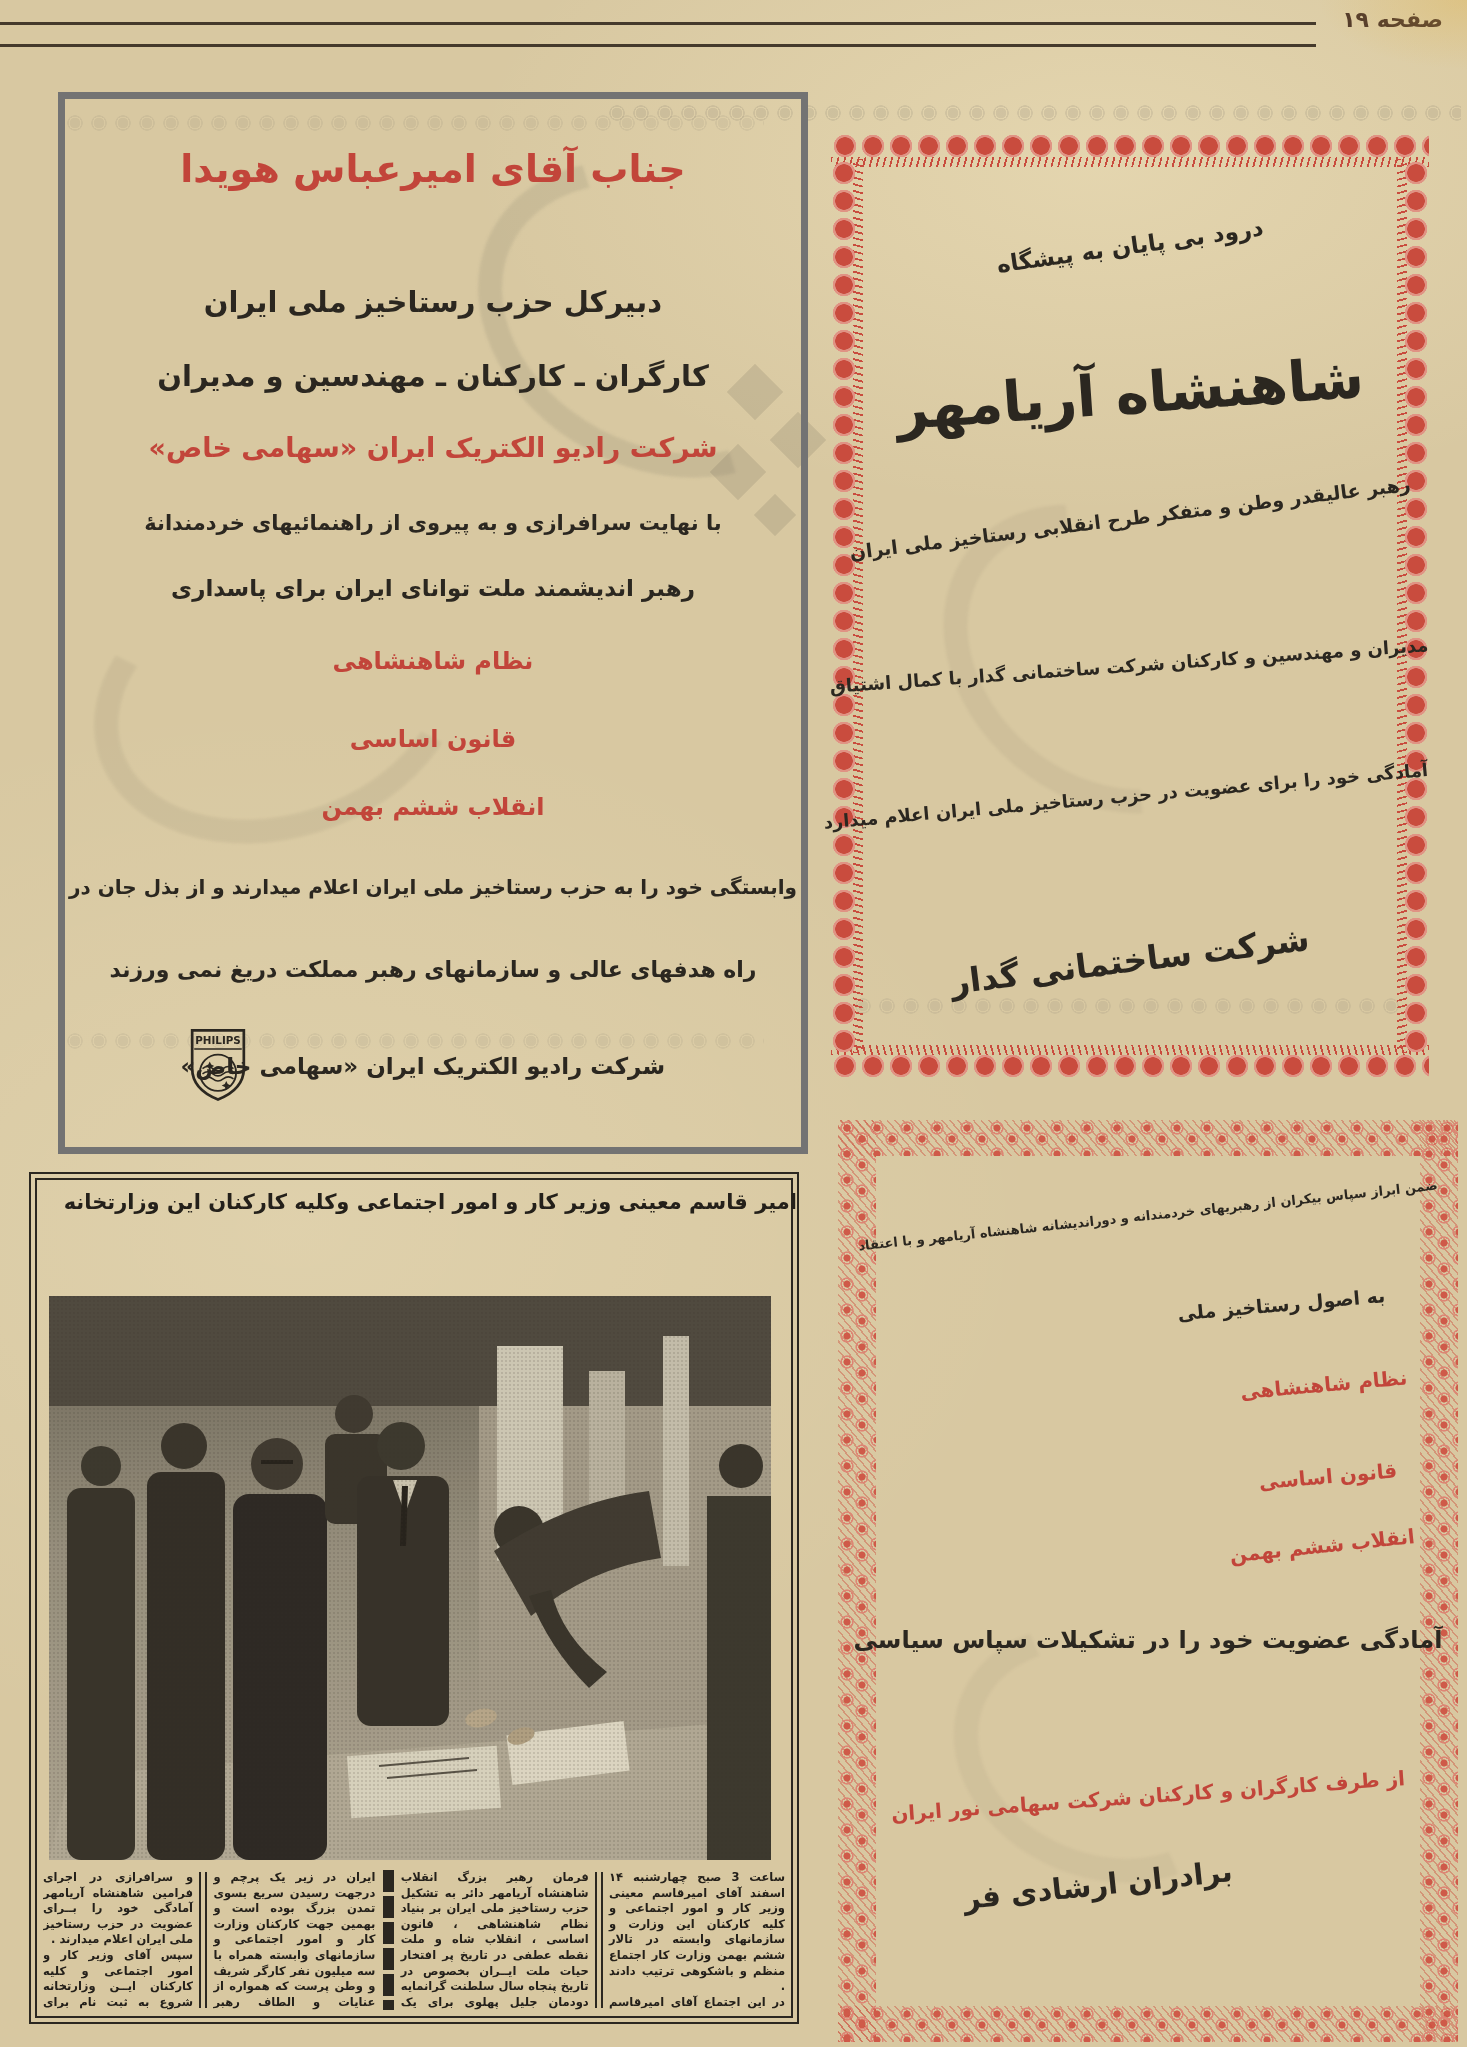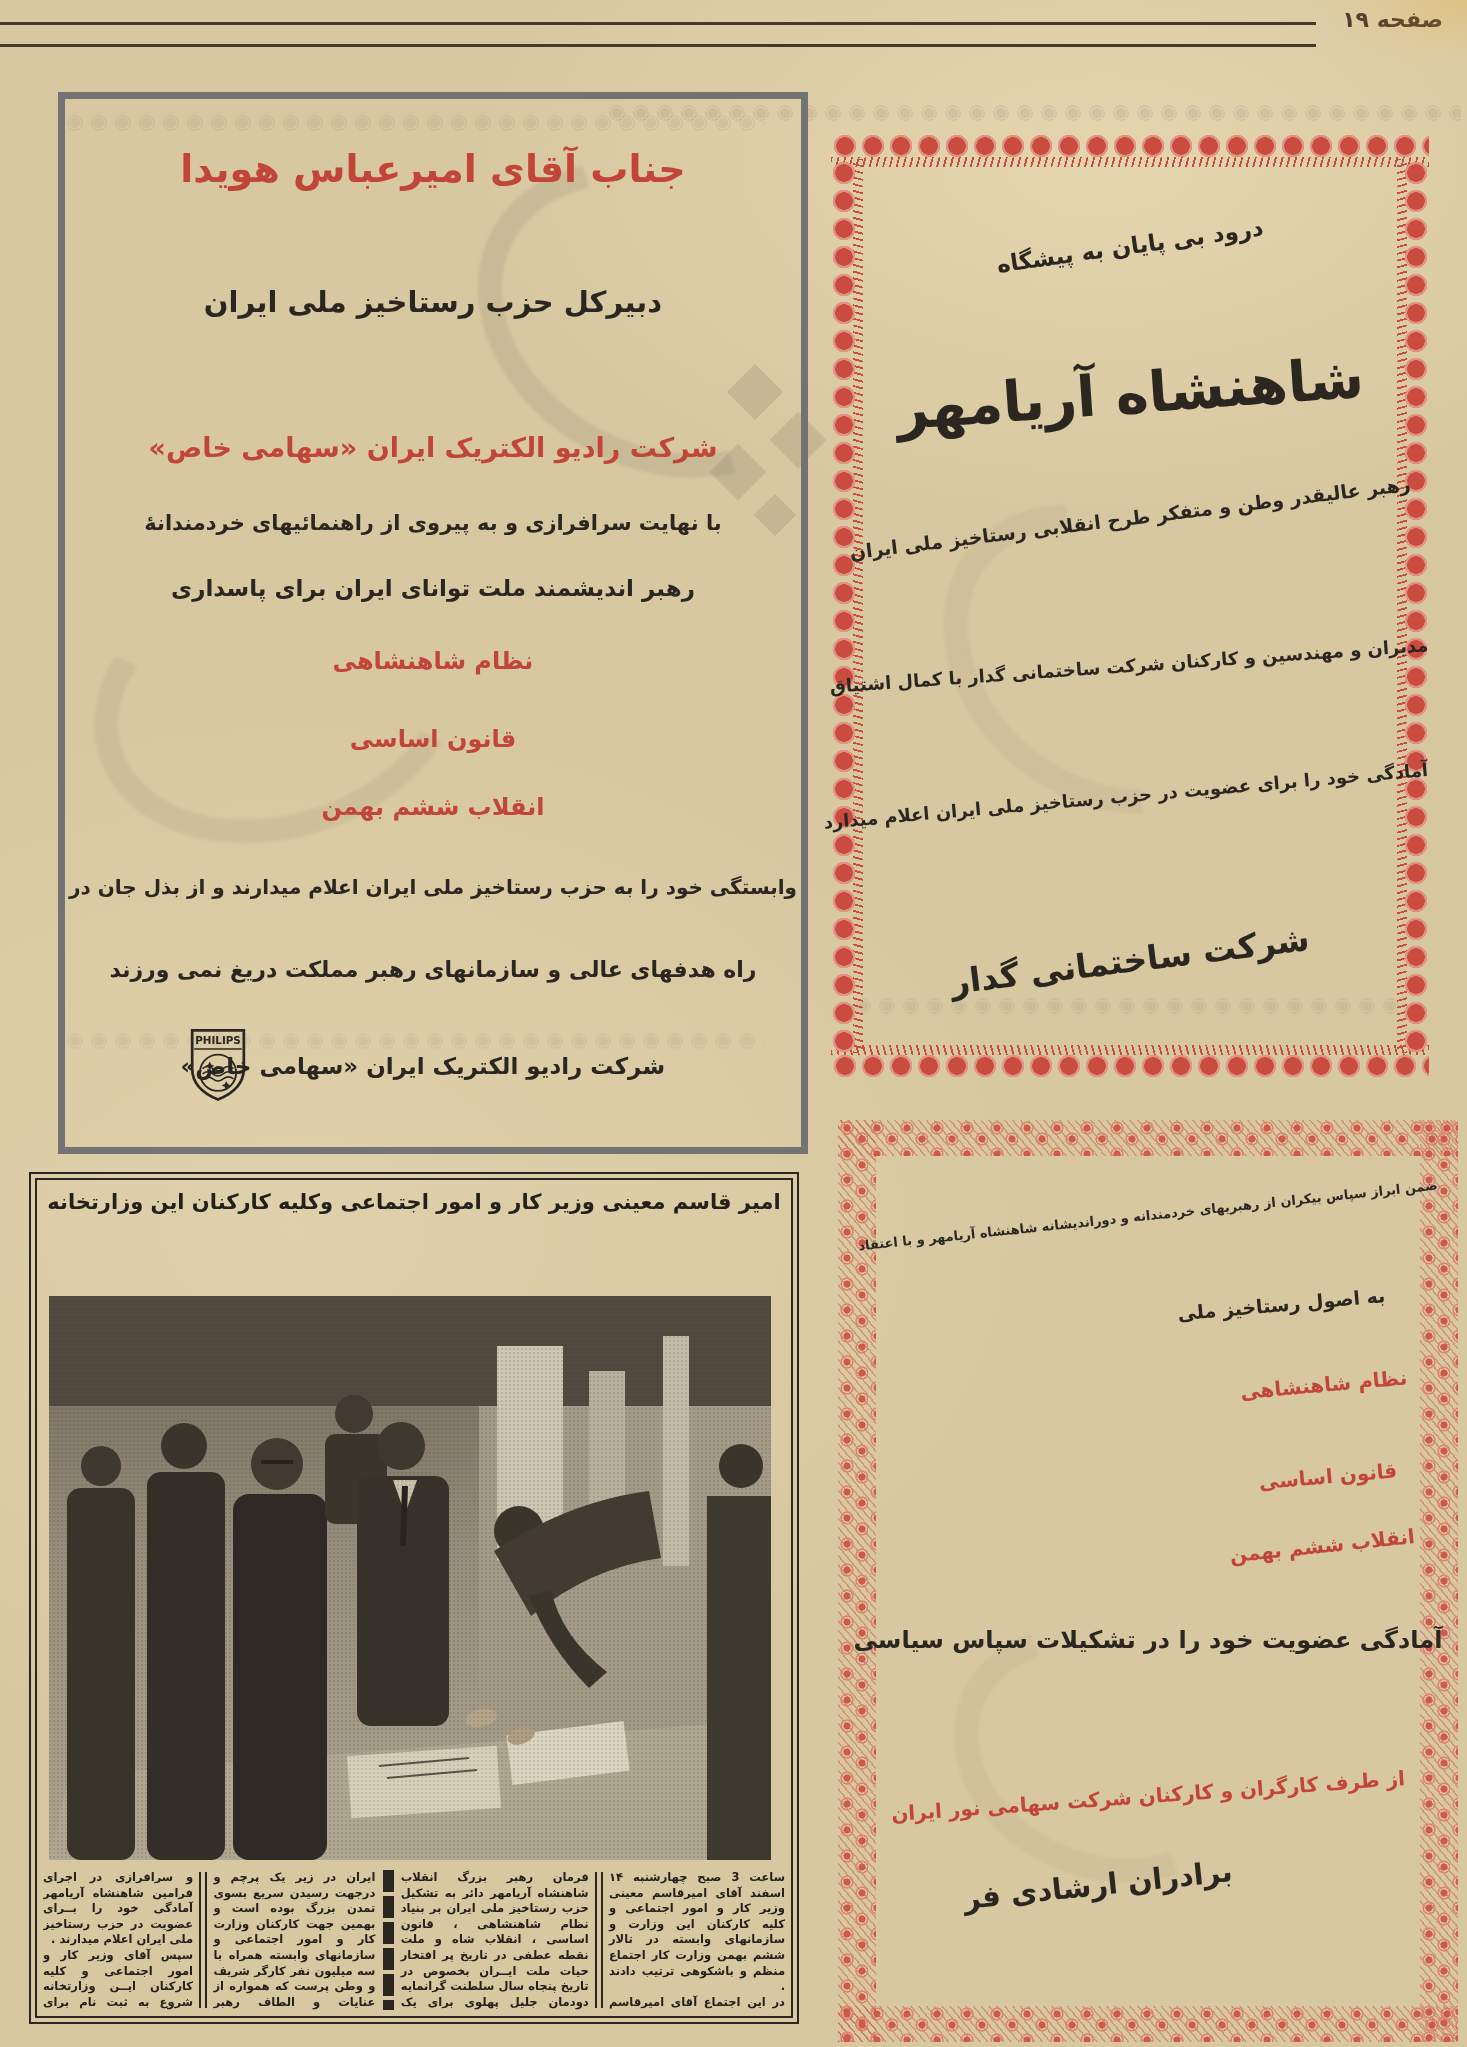--- a/index.html
+++ b/index.html
@@ -121,21 +121,21 @@
   .nr-p1{top:360px;font-size:20px;font-weight:bold;text-align:right;padding-right:60px;box-sizing:border-box;transform:rotate(-5deg);}
   .nr-p2{top:432px;font-size:20px;font-weight:bold;text-align:right;padding-right:42px;box-sizing:border-box;transform:rotate(-6deg);}
   .nr-d1{top:506px;font-size:24px;font-weight:bold;text-align:center;}
   .nr-d2{top:578px;font-size:25px;font-weight:bold;text-align:center;}
   .nr-from{top:664px;font-size:20px;font-weight:bold;text-align:center;transform:rotate(-4deg);}
   .nr-sig{top:748px;left:45px;width:430px;font-size:29px;font-weight:bold;text-align:center;transform:rotate(-6deg);}
 
   
   .article{left:29px;top:1172px;width:766px;height:848px;border:2.5px solid #2b2720;}
   .article::before{content:'';position:absolute;inset:4px;border:2px solid #2b2720;pointer-events:none;}
-  .art-h1{position:absolute;top:16px;left:0;width:100%;text-align:center;
+  .art-h1{position:absolute;top:16px;left:0;width:100%;
     font-size:21px;font-weight:bold;white-space:nowrap;color:#24201a;}
   .art-h2{position:absolute;top:52px;left:0;width:100%;text-align:center;
     font-size:21px;font-weight:bold;white-space:nowrap;color:#24201a;}
   .art-photo{position:absolute;left:18px;top:122px;width:722px;height:564px;}
   .art-cols{position:absolute;left:12px;right:12px;top:696px;bottom:12px;
     display:flex;direction:rtl;justify-content:space-between;overflow:hidden;}
   .col{font-size:11.5px;font-weight:bold;line-height:15.6px;text-align:justify;
     color:#24201a;white-space:pre-line;direction:rtl;}
   .col-a{width:176px;} .col-b{width:188px;} .col-c{width:162px;} .col-d{width:150px;}
   .vd{width:8px;align-self:stretch;margin:2px 2px;
@@ -160,20 +160,21 @@
 <div class="abs ghost-arc ga3"></div>
 <div class="abs ghost-arc ga4"></div>
 <div class="abs ghost-diamond gd1"></div>
 <div class="abs ghost-diamond gd2"></div>
 <div class="abs ghost-diamond gd3"></div>
 <div class="abs ghost-diamond gd4"></div>
 
 <div class="abs ad-philips">
   <div class="line ph-l1 red">جناب آقای امیرعباس هویدا</div>
   <div class="line ph-l2 ink">دبیرکل حزب رستاخیز ملی ایران</div>
+  <div class="line ph-l3 ink">کارگران ـ کارکنان ـ مهندسین و مدیران</div>
   <div class="line ph-l4 red">شرکت رادیو الکتریک ایران «سهامی خاص»</div>
   <div class="line ph-l5 ink">با نهایت سرافرازی و به پیروی از راهنمائیهای خردمندانهٔ</div>
   <div class="line ph-l6 ink">رهبر اندیشمند ملت توانای ایران برای پاسداری</div>
   <div class="line ph-l7 red">نظام شاهنشاهی</div>
   <div class="line ph-l8 red">قانون اساسی</div>
   <div class="line ph-l9 red">انقلاب ششم بهمن</div>
   <div class="line ph-l10 ink">وابستگی خود را به حزب رستاخیز ملی ایران اعلام میدارند و از بذل جان در</div>
   <div class="line ph-l11 ink">راه هدفهای عالی و سازمانهای رهبر مملکت دریغ نمی ورزند</div>
   <div class="ph-footer">
     <span class="ph-logo">

